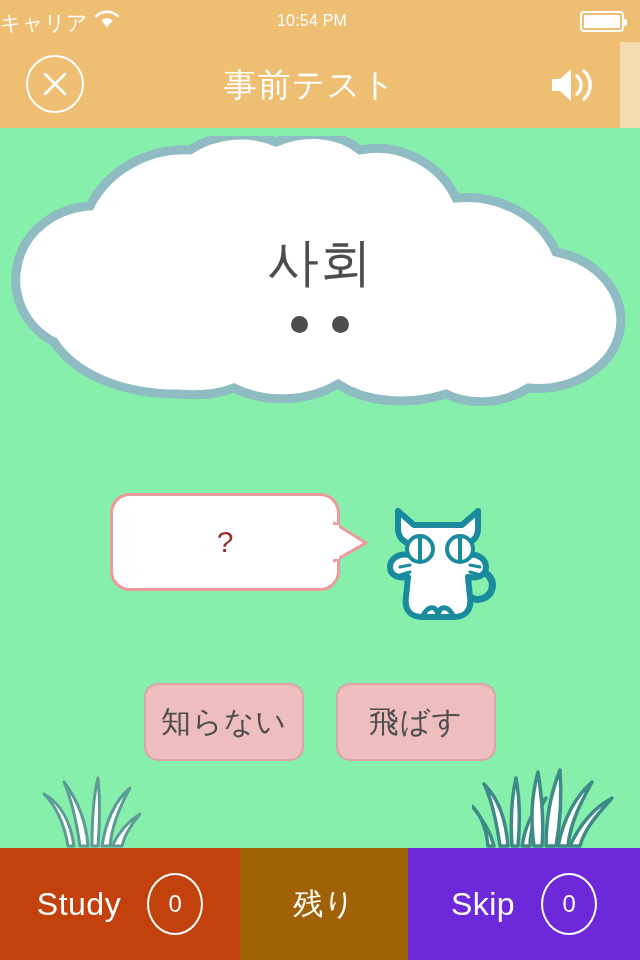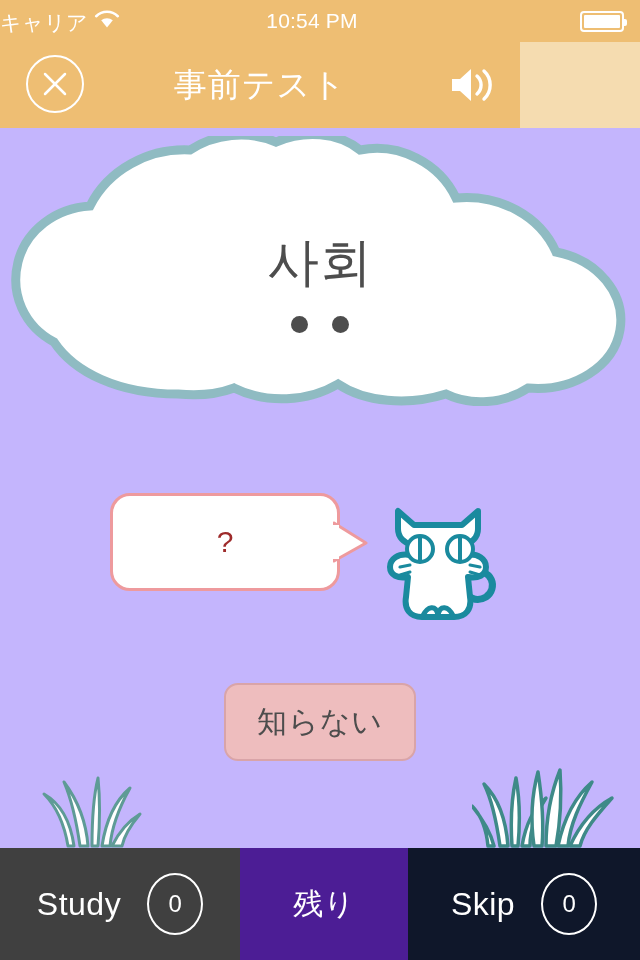--- a/index.html
+++ b/index.html
@@ -45,21 +45,21 @@
     letter-spacing: 0.5px;
     line-height: 1;
   }
   .wifi-icon { display: block; }
   .status-center {
     flex: 1;
     text-align: center;
   }
   .clock {
     color: #FFFFFF;
-    font-size: 21px;
+    font-size: 16px;
     font-weight: normal;
     letter-spacing: 0.2px;
   }
   .status-right {
     width: 220px;
     display: flex;
     justify-content: flex-end;
     align-items: center;
     padding-right: 16px;
   }
@@ -86,21 +86,21 @@
     width: 100%;
     height: 100%;
     background: #FFFFFF;
     border-radius: 1px;
   }
 
   
   .nav-bar {
     position: absolute;
     top: 42px; left: 0;
-    width: 520px;
+    width: 620px;
     height: 86px;
     background: #EEBE73;
     display: flex;
     align-items: center;
     z-index: 20;
   }
   .nav-close {
     position: absolute;
     left: 26px;
     top: 13px;
@@ -126,21 +126,21 @@
     height: 42px;
     cursor: pointer;
   }
 
   
   .content {
     position: absolute;
     top: 128px; left: 0;
     width: 640px;
     height: 720px;
-    background: #c4b5fd;
+    background: #86efac;
   }
 
   .cloud-wrap {
     position: absolute;
     top: 8px;
     left: 8px;
     width: 624px;
     height: 270px;
   }
   .cloud-word {
@@ -217,21 +217,21 @@
   .answers {
     position: absolute;
     top: 555px;
     left: 0;
     width: 640px;
     display: flex;
     justify-content: center;
     gap: 32px;
   }
   .answer-btn {
-    width: 192px;
+    width: 160px;
     height: 78px;
     background: #EEBDBE;
     border: 2px solid #D9A4A8;
     border-radius: 14px;
     box-sizing: border-box;
     display: flex;
     align-items: center;
     justify-content: center;
     color: #4D4D4D;
     font-size: 30px;
@@ -264,23 +264,23 @@
     display: flex;
   }
   .bb-seg {
     display: flex;
     align-items: center;
     justify-content: center;
     gap: 26px;
     box-sizing: border-box;
     cursor: pointer;
   }
-  .bb-study { width: 240px; background: #404040; }
-  .bb-left  { width: 168px; background: #4c1d95; }
-  .bb-skip  { width: 232px; background: #0f172a; }
+  .bb-study { width: 240px; background: #c2410c; }
+  .bb-left  { width: 168px; background: #a16207; }
+  .bb-skip  { width: 232px; background: #6d28d9; }
   .bb-label {
     color: #FFFFFF;
     font-size: 32px;
     letter-spacing: 0.5px;
   }
   .bb-label-jp { font-size: 30px; }
   .bb-count {
     width: 56px;
     height: 62px;
     border: 2px solid #FFFFFF;
@@ -401,20 +401,23 @@
           <line x1="104" y1="74" x2="94" y2="72" stroke="#1A8A9E" stroke-width="3" stroke-linecap="round"></line>
           <line x1="104" y1="82" x2="94" y2="79" stroke="#1A8A9E" stroke-width="3" stroke-linecap="round"></line>
         </svg>
       </div>
     </div>
 
     <div class="answers">
       <div class="answer-btn">
         <span>知らない</span>
       </div>
+      <div class="answer-btn">
+        <span>飛ばす</span>
+      </div>
     </div>
 
     <div class="grass-left">
       <svg width="104" height="72" viewBox="0 0 104 72">
         <g fill="#FFFFFF" stroke="#5E9B96" stroke-width="3" stroke-linejoin="round">
           <path d="M30 70 C 26 46, 18 30, 6 18 C 20 26, 32 42, 36 70 Z"></path>
           <path d="M42 70 C 38 42, 32 20, 26 6 C 38 22, 48 44, 50 70 Z"></path>
           <path d="M54 70 C 54 40, 56 18, 60 2 C 62 22, 62 46, 60 70 Z"></path>
           <path d="M64 70 C 68 44, 78 24, 92 12 C 82 30, 74 48, 72 70 Z"></path>
           <path d="M74 70 C 82 54, 92 44, 102 38 C 92 50, 86 60, 84 70 Z"></path>

